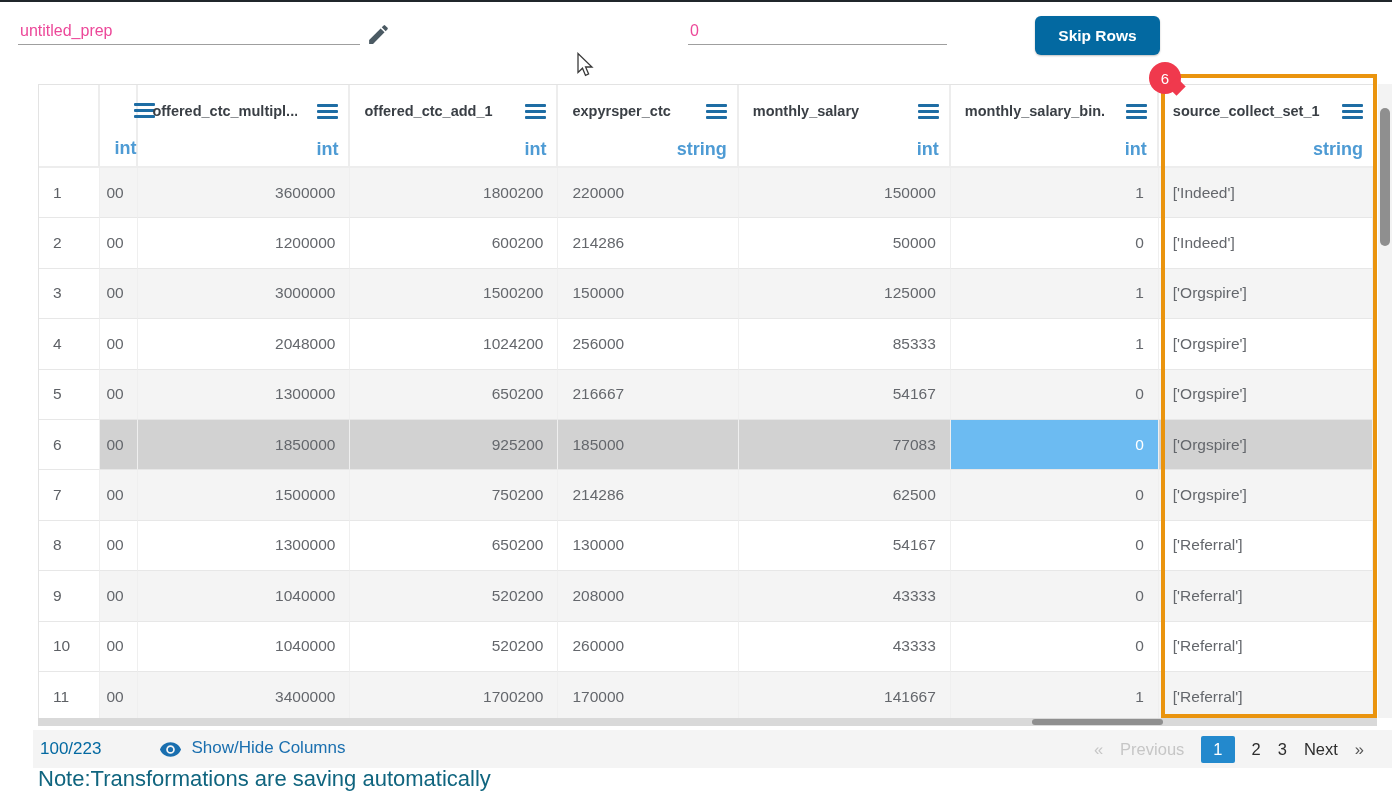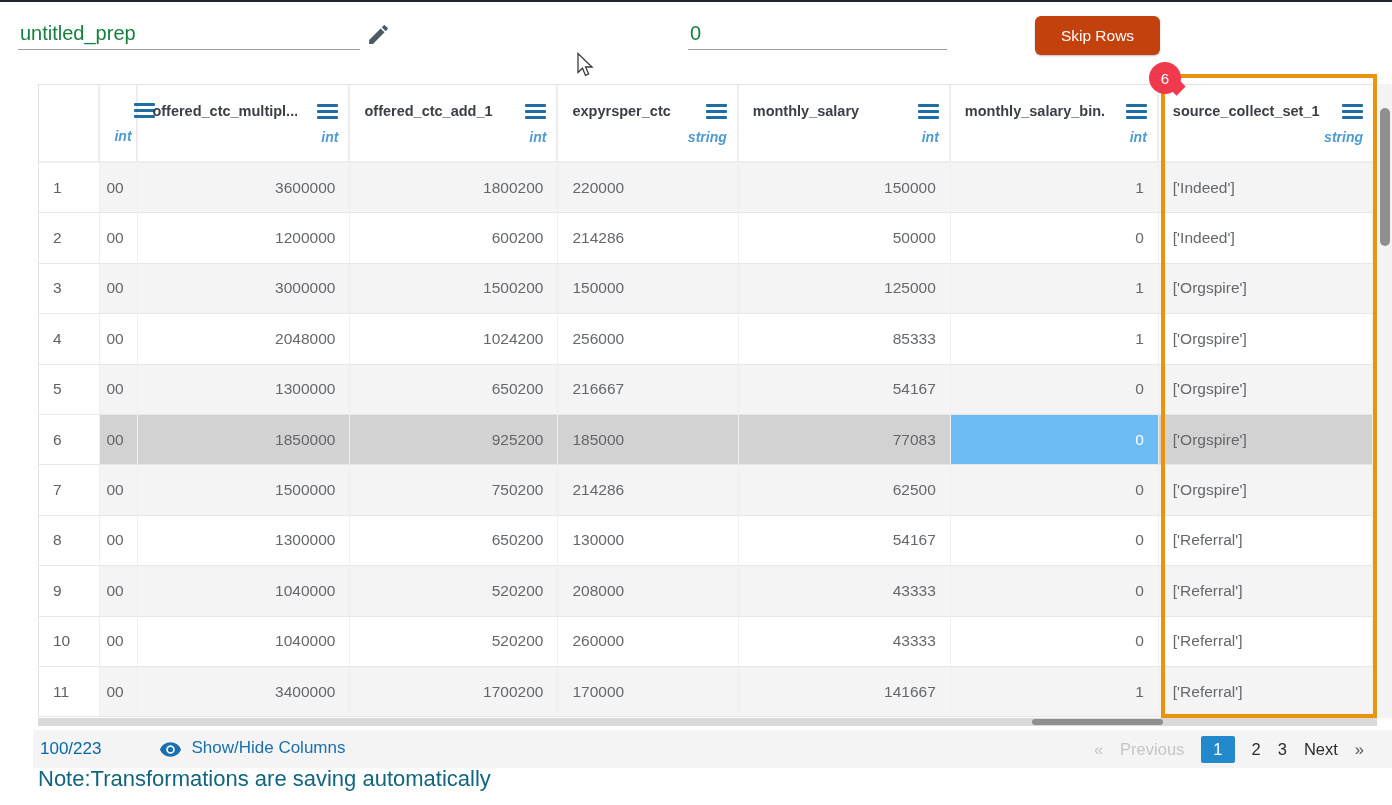--- a/index.html
+++ b/index.html
@@ -2,40 +2,40 @@
 <html><head>
 <meta charset="utf-8">
 <style>
   html,body{margin:0;padding:0;width:1392px;height:805px;overflow:hidden;background:#fff;
     font-family:"Liberation Sans", sans-serif;-webkit-font-smoothing:antialiased;}
   .screen{position:relative;width:1392px;height:805px;border-top:2px solid #20262b;box-sizing:border-box;}
 
   
   .topbar{position:absolute;left:0;top:0;width:100%;height:80px;background:#fff;}
   .underline-input{position:absolute;border:none;border-bottom:1px solid #9f9f9f;outline:none;
-    background:transparent;font-family:"Liberation Sans",sans-serif;font-size:20px;color:#15803d;padding:4px 2px;}
+    background:transparent;font-family:"Liberation Sans",sans-serif;font-size:16px;color:#ec4899;padding:4px 2px;}
   .prep-name{left:18px;top:16px;width:338px;}
   .skip-input{left:688px;top:16px;width:255px;}
   .edit-icon{position:absolute;left:366px;top:20px;cursor:pointer;}
-  .skip-btn{position:absolute;left:1035px;top:14px;width:125px;height:39px;background:#c2410c;color:#fff;
-    border:none;border-radius:6px;font-family:"Liberation Sans",sans-serif;font-size:15.5px;font-weight:400;
+  .skip-btn{position:absolute;left:1035px;top:14px;width:125px;height:39px;background:#0369a1;color:#fff;
+    border:none;border-radius:6px;font-family:"Liberation Sans",sans-serif;font-size:15.5px;font-weight:700;
     cursor:pointer;box-shadow:0 1px 2px rgba(0,0,0,.25);}
   .cursor{position:absolute;left:575px;top:50px;z-index:40;pointer-events:none;}
 
   
   .table-wrap{position:absolute;left:38px;top:82px;width:1334px;border:1px solid #e3e3e3;border-bottom:none;box-sizing:content-box;}
   table{border-collapse:separate;border-spacing:0;table-layout:fixed;width:1334px;}
   th{vertical-align:top;background:#fff;padding:18px 10px 6px 14px;border-right:2px solid #ededed;
      border-bottom:2px solid #ededed;box-sizing:border-box;height:78px;text-align:left;cursor:pointer;}
   th:last-child{border-right:none;}
   .h-top{display:flex;justify-content:space-between;align-items:center;gap:20px;}
   .h-name{font-size:14.5px;color:#3a3f45;white-space:nowrap;overflow:hidden;}
   .burger{display:inline-flex;flex-direction:column;gap:3px;width:21px;flex:0 0 auto;cursor:pointer;}
   .burger i{display:block;height:3px;background:#1e6da4;border-radius:1px;}
-  .h-type{text-align:right;color:#4e9bd4;font-size:14px;margin-top:10px;font-style:italic;}
+  .h-type{text-align:right;color:#4e9bd4;font-size:18px;margin-top:20px;}
   td{height:50.4px;padding:0 14px;font-size:15.5px;color:#64676c;border-bottom:1px solid #e7e7e7;
      border-right:1px solid #efefef;box-sizing:border-box;white-space:nowrap;overflow:hidden;background:#fff;cursor:default;}
   tr.stripe td{background:#f4f4f4;}
   td.rownum{background:#fff !important;color:#5d6065;}
   td.c1{padding:0 6px;}
   tr.hl td{background:#d2d2d2;}
   td.sel-blue{background:#6cbbf2 !important;color:#fff;}
   .al-r{text-align:right;} .al-l{text-align:left;}
 
   

